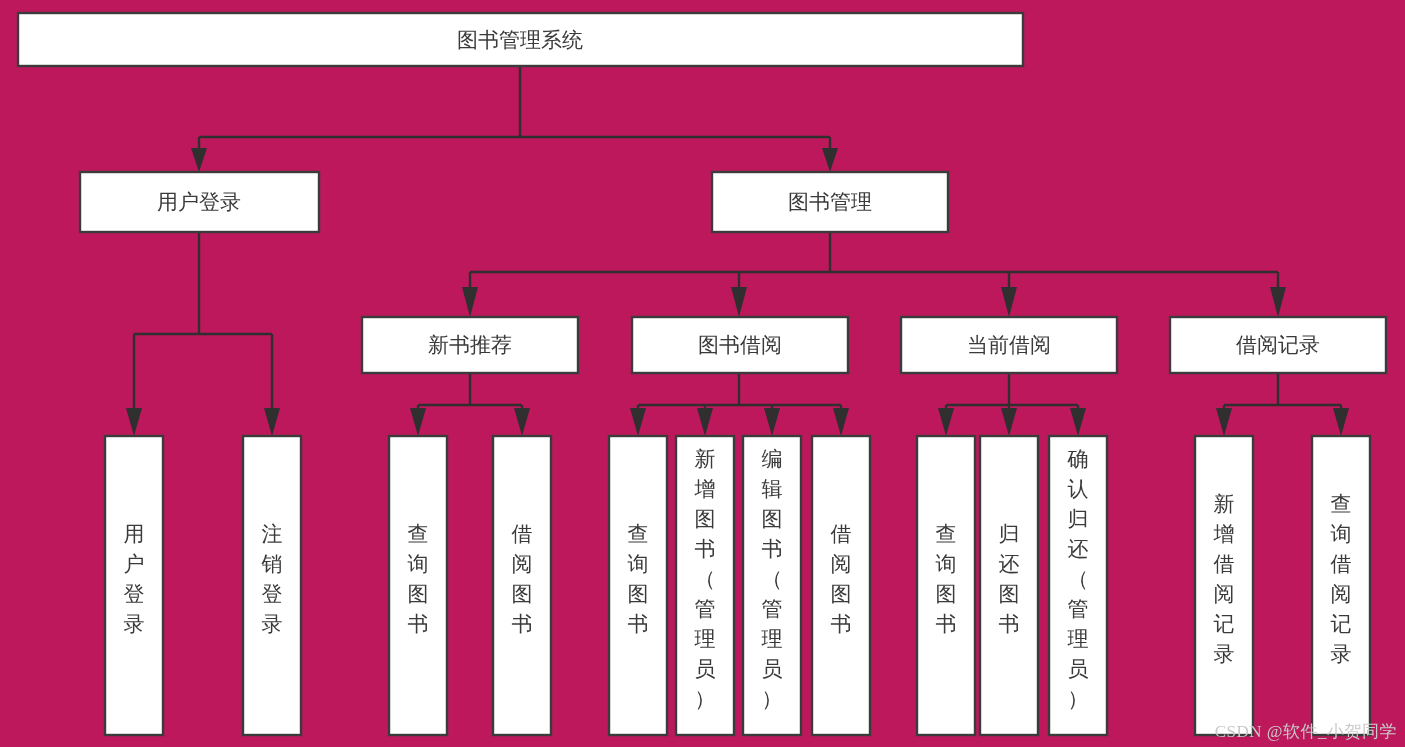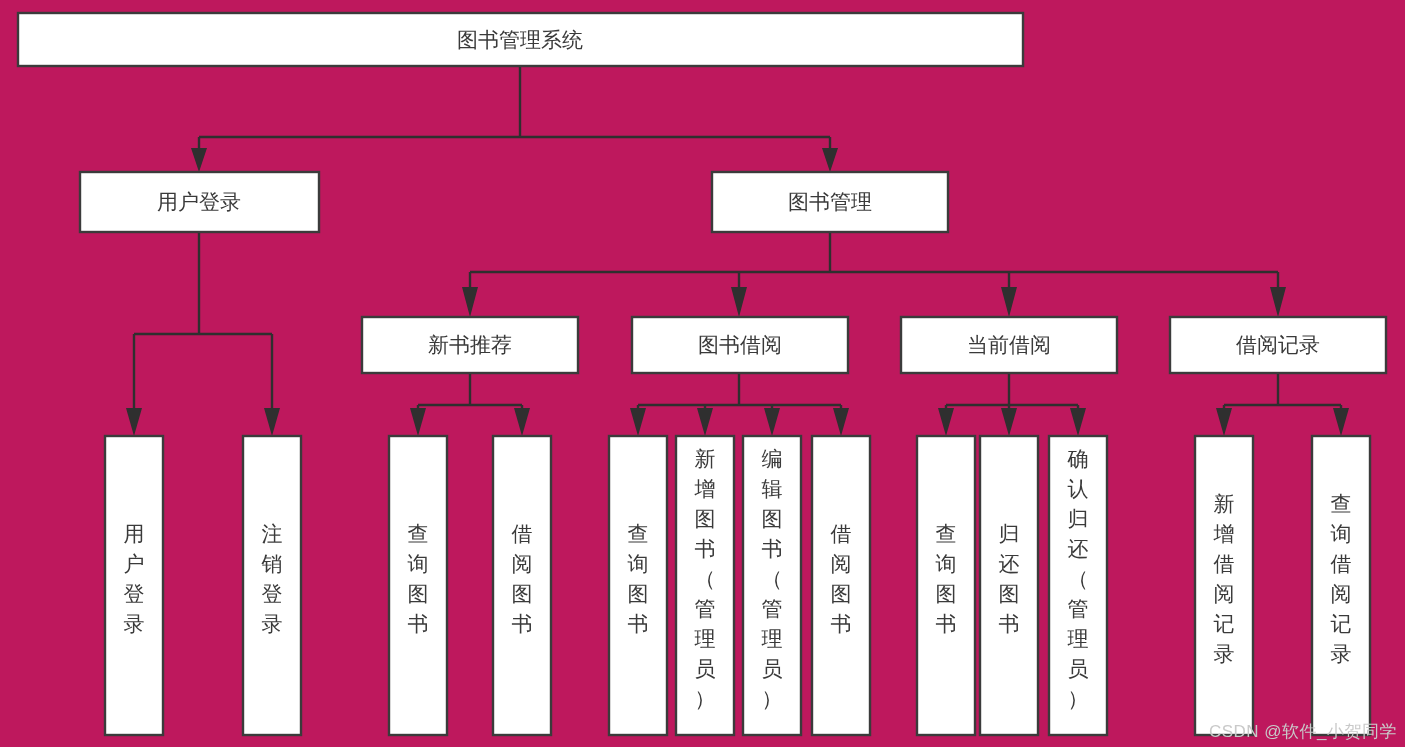--- a/index.html
+++ b/index.html
@@ -50,21 +50,21 @@
   .arrow-head {
     fill: #2f2f2f;
     stroke: none;
   }
   .watermark {
     position: absolute;
     right: 8px;
     bottom: 4px;
     color: #c9c9c9;
     font-size: 17px;
-    font-family: Liberation Sans, sans-serif;
+    font-family: Liberation Serif, serif;
     letter-spacing: 0.5px;
     white-space: nowrap;
     user-select: none;
   }
 </style>
 </head>
 <body>
 
 <div id="stage">
 

